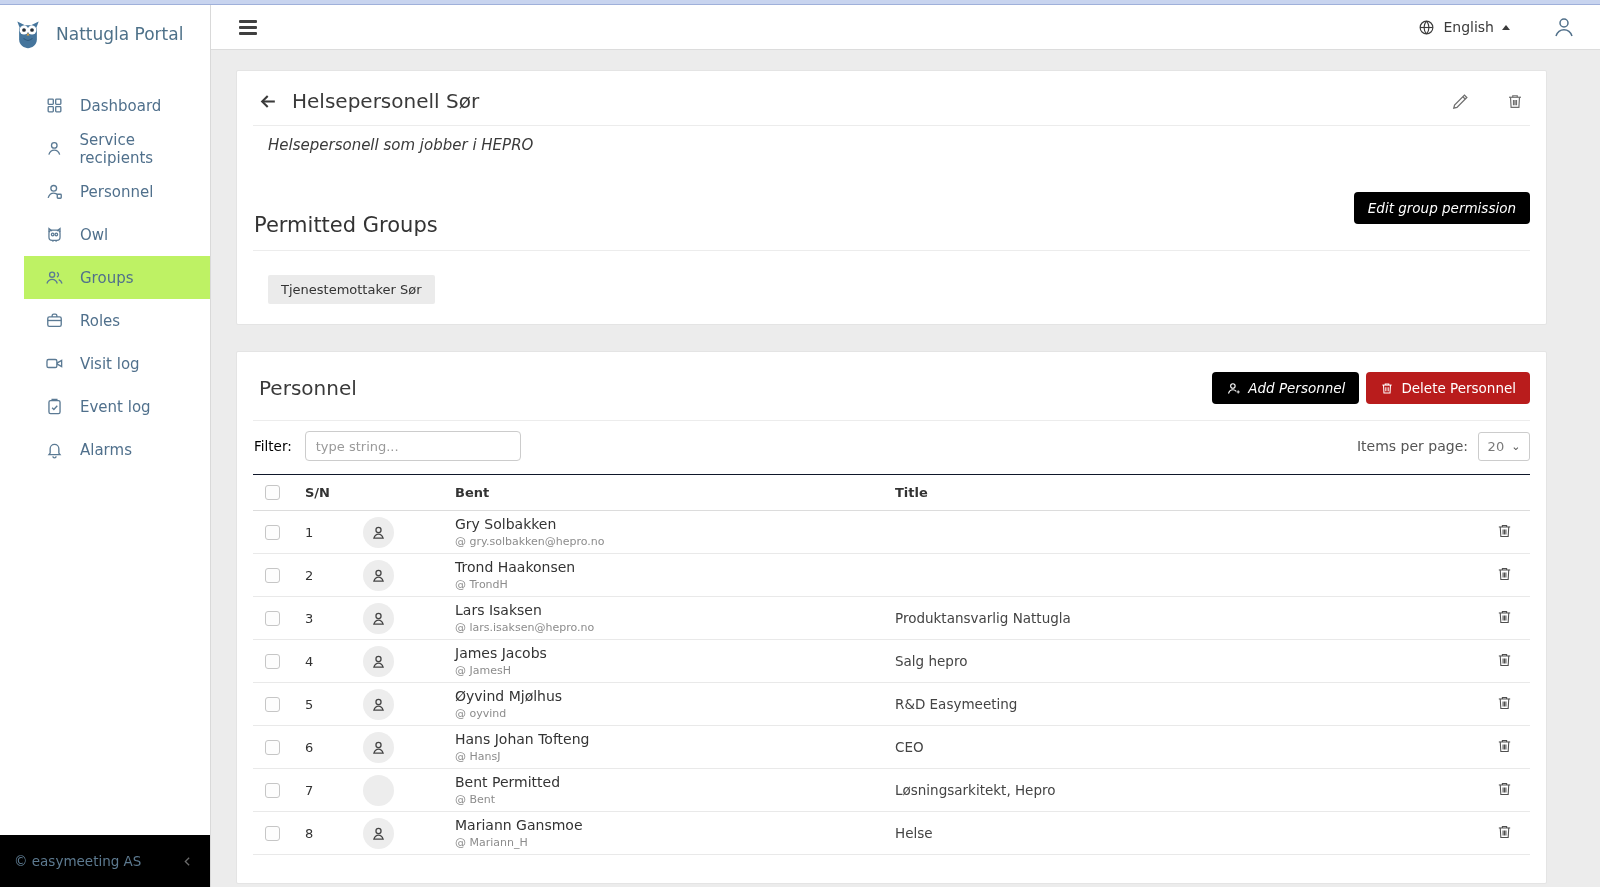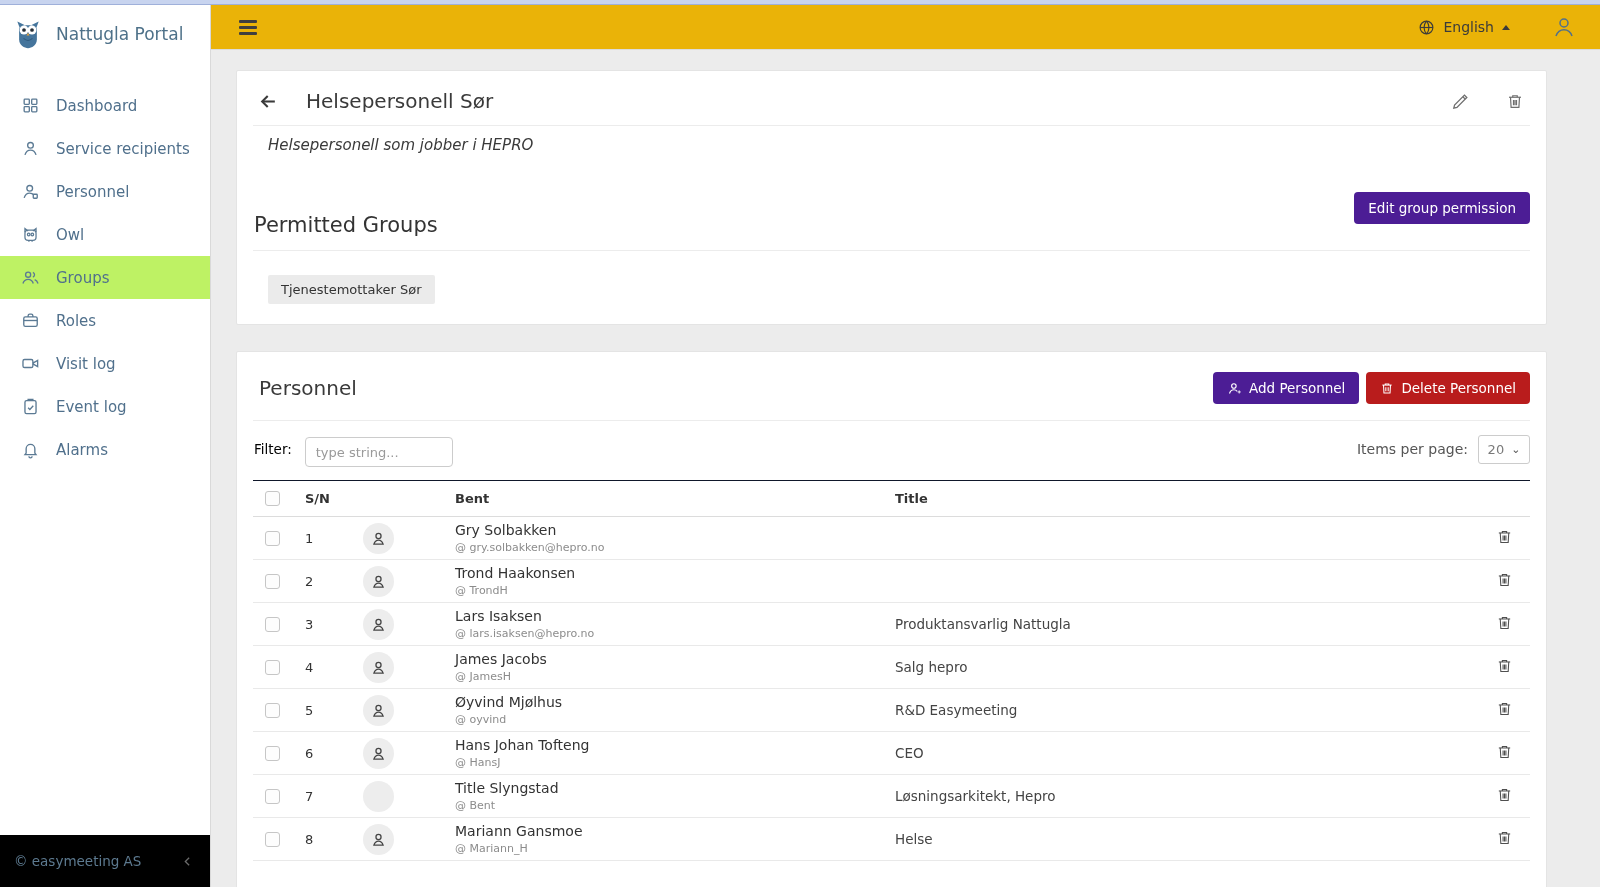--- a/index.html
+++ b/index.html
@@ -8,65 +8,65 @@
 
   
   .top-strip { position:absolute; top:0; left:0; right:0; height:5px; background:#c8d4ef; border-bottom:1px solid #9fb0da; z-index:50; }
 
   .app { display:flex; height:887px; padding-top:0; }
 
   
   .sidebar { width:211px; min-width:211px; background:#fff; border-right:1px solid #d9d9d9; display:flex; flex-direction:column; padding-top:6px; }
   .brand { display:flex; align-items:center; gap:12px; padding:12px 12px 10px 12px; color:#4e7189; font-size:17px; }
   .brand svg { flex:0 0 auto; }
-  .nav { margin-top:24px; }
+  .nav { margin-top:24px;margin-left:24px; }
   .nav-item { height:43px; display:flex; align-items:center; gap:16px; padding-left:21px; color:#50708c; font-size:15px; cursor:pointer; }
   .nav-item svg { width:19px; height:19px; stroke:#5b7a94; }
   .nav-item.active { background:#bef264; }
   .sb-spacer { flex:1; }
   .sb-footer { height:52px; background:#000000; display:flex; align-items:center; justify-content:space-between; padding:0 16px 0 14px; color:#5d7a90; font-size:13.5px; }
   .collapse-btn { background:none; border:none; cursor:pointer; color:#6b6b6b; display:flex; align-items:center; }
 
   
   .main { flex:1; display:flex; flex-direction:column; }
-  .topbar { height:50px; background:#eab308; border-bottom:1px solid #dcdcdc; display:flex; align-items:center; justify-content:space-between; padding:5px 24px 0 24px; }
+  .topbar { height:50px; background:#ffffff; border-bottom:1px solid #dcdcdc; display:flex; align-items:center; justify-content:space-between; padding:5px 24px 0 24px; }
   .hamburger { background:none; border:none; cursor:pointer; display:flex; flex-direction:column; gap:3px; padding:4px; }
   .hamburger span { width:18px; height:3px; background:#3f3f3f; border-radius:1px; }
   .topbar-right { display:flex; align-items:center; gap:42px; }
   .lang-btn { background:none; border:none; cursor:pointer; display:flex; align-items:center; gap:8px; font-size:14px; color:#3b3b3b; font-family:inherit; }
   .caret-up { width:0; height:0; border-left:4px solid transparent; border-right:4px solid transparent; border-bottom:5px solid #3b3b3b; }
   .account-btn { background:none; border:none; cursor:pointer; display:flex; }
 
   .content { flex:1; padding:20px 53px 0 25px; overflow:hidden; }
 
   .card { background:#fff; border:1px solid #e4e4e4; border-radius:2px; padding:14px 16px 20px 16px; }
   .card + .card { margin-top:26px; }
   .hr { border:none; border-top:1px solid #ececec; margin:10px 0; }
 
   
   .card-title-row { display:flex; align-items:center; gap:14px; padding:4px 4px 2px 6px; }
   .back-btn { background:none; border:none; cursor:pointer; display:flex; }
-  .page-title { font-size:20px; font-weight:500; color:#3a3a3a; flex:1;margin-left:14px; }
+  .page-title { font-size:20px; font-weight:500; color:#3a3a3a; flex:1; }
   .icon-btn { background:none; border:none; cursor:pointer; color:#6e6e6e; display:flex; padding:2px; }
   .icon-btn + .icon-btn { margin-left:18px; }
   .group-desc { font-style:italic; font-size:15px; color:#3a3a3a; margin:8px 0 0 15px; }
   .permitted-row { display:flex; align-items:center; justify-content:space-between; margin-top:24px; padding-left:1px; }
   .section-label { font-size:21px; color:#333;margin-top:35px; }
   .btn { border:none; border-radius:4px; cursor:pointer; font-family:inherit; font-size:13.5px; color:#fff; padding:8px 14px; display:flex; align-items:center; gap:7px; }
-  .btn-primary { background:#4c1d95; }
+  .btn-primary { background:#000000;font-style:italic; }
   .btn-muted { background:#b91c1c; }
   .tag { display:inline-block; background:#ebebeb; color:#333; font-size:13px; padding:7px 13px; margin:14px 0 0 15px; border-radius:2px; }
 
   
   .panel-head { display:flex; align-items:center; justify-content:space-between; padding:6px 0 2px 6px; }
   .panel-title { font-size:20px; font-weight:500; color:#3a3a3a; }
   .panel-buttons { display:flex; gap:7px; }
   .filter-row { display:flex; align-items:center; margin-top:10px; padding-left:1px; }
   .filter-label { font-size:13.5px; color:#000000; margin-right:13px; }
-  .filter-input { width:148px; height:30px; border:1px solid #ccc; border-radius:4px; padding:0 10px; font-size:13px; font-family:inherit; color:#333;margin-top:6px; }
+  .filter-input { width:216px; height:30px; border:1px solid #ccc; border-radius:4px; padding:0 10px; font-size:13px; font-family:inherit; color:#333; }
   .filter-input::placeholder { color:#9a9a9a; }
   .filter-spacer { flex:1; }
   .ipp-label { font-size:14px; color:#555; margin-right:10px; }
   .ipp-select { width:52px; height:29px; border:1px solid #ccc; border-radius:3px; background:#fff; display:flex; align-items:center; justify-content:center; gap:7px; font-size:13px; color:#7a7a7a; cursor:pointer; }
   .ipp-chevron { font-size:11px; color:#555; line-height:1; }
 
   table { width:100%; border-collapse:collapse; margin-top:13px; }
   thead th { text-align:left; font-size:13px; font-weight:bold; color:#333; padding:10px 8px; border-top:1px solid #0f172a; border-bottom:1px solid #dcdcdc; }
   tbody td { border-bottom:1px solid #e9e9e9; padding:5px 8px; vertical-align:middle; height:42px; }
   .col-chk { width:44px; padding-left:12px; }
@@ -493,21 +493,21 @@
     <td class="col-chk">
                   <input type="checkbox" class="chk" style="">
                 </td>
     <td class="col-sn"><span class="sn-val">7</span></td>
     <td class="col-av">
       <div class="avatar empty">
         
       </div>
     </td>
     <td class="col-name">
-      <div class="nm">Title Slyngstad</div>
+      <div class="nm">Bent Permitted</div>
       <div class="un">@ Bent</div>
     </td>
     <td><span class="ttl">Løsningsarkitekt, Hepro</span></td>
     <td class="col-trash">
       <button class="row-trash">
         <svg width="17" height="17" viewBox="0 0 24 24" fill="none" stroke="currentColor" stroke-width="1.5">
                       <path d="M4 7h16"></path>
                       <path d="M9 7V5h6v2"></path>
                       <path d="M6 7l.8 13.5h10.4L18 7"></path>
                       <path d="M10 10.5v7M12 10.5v7M14 10.5v7"></path>

